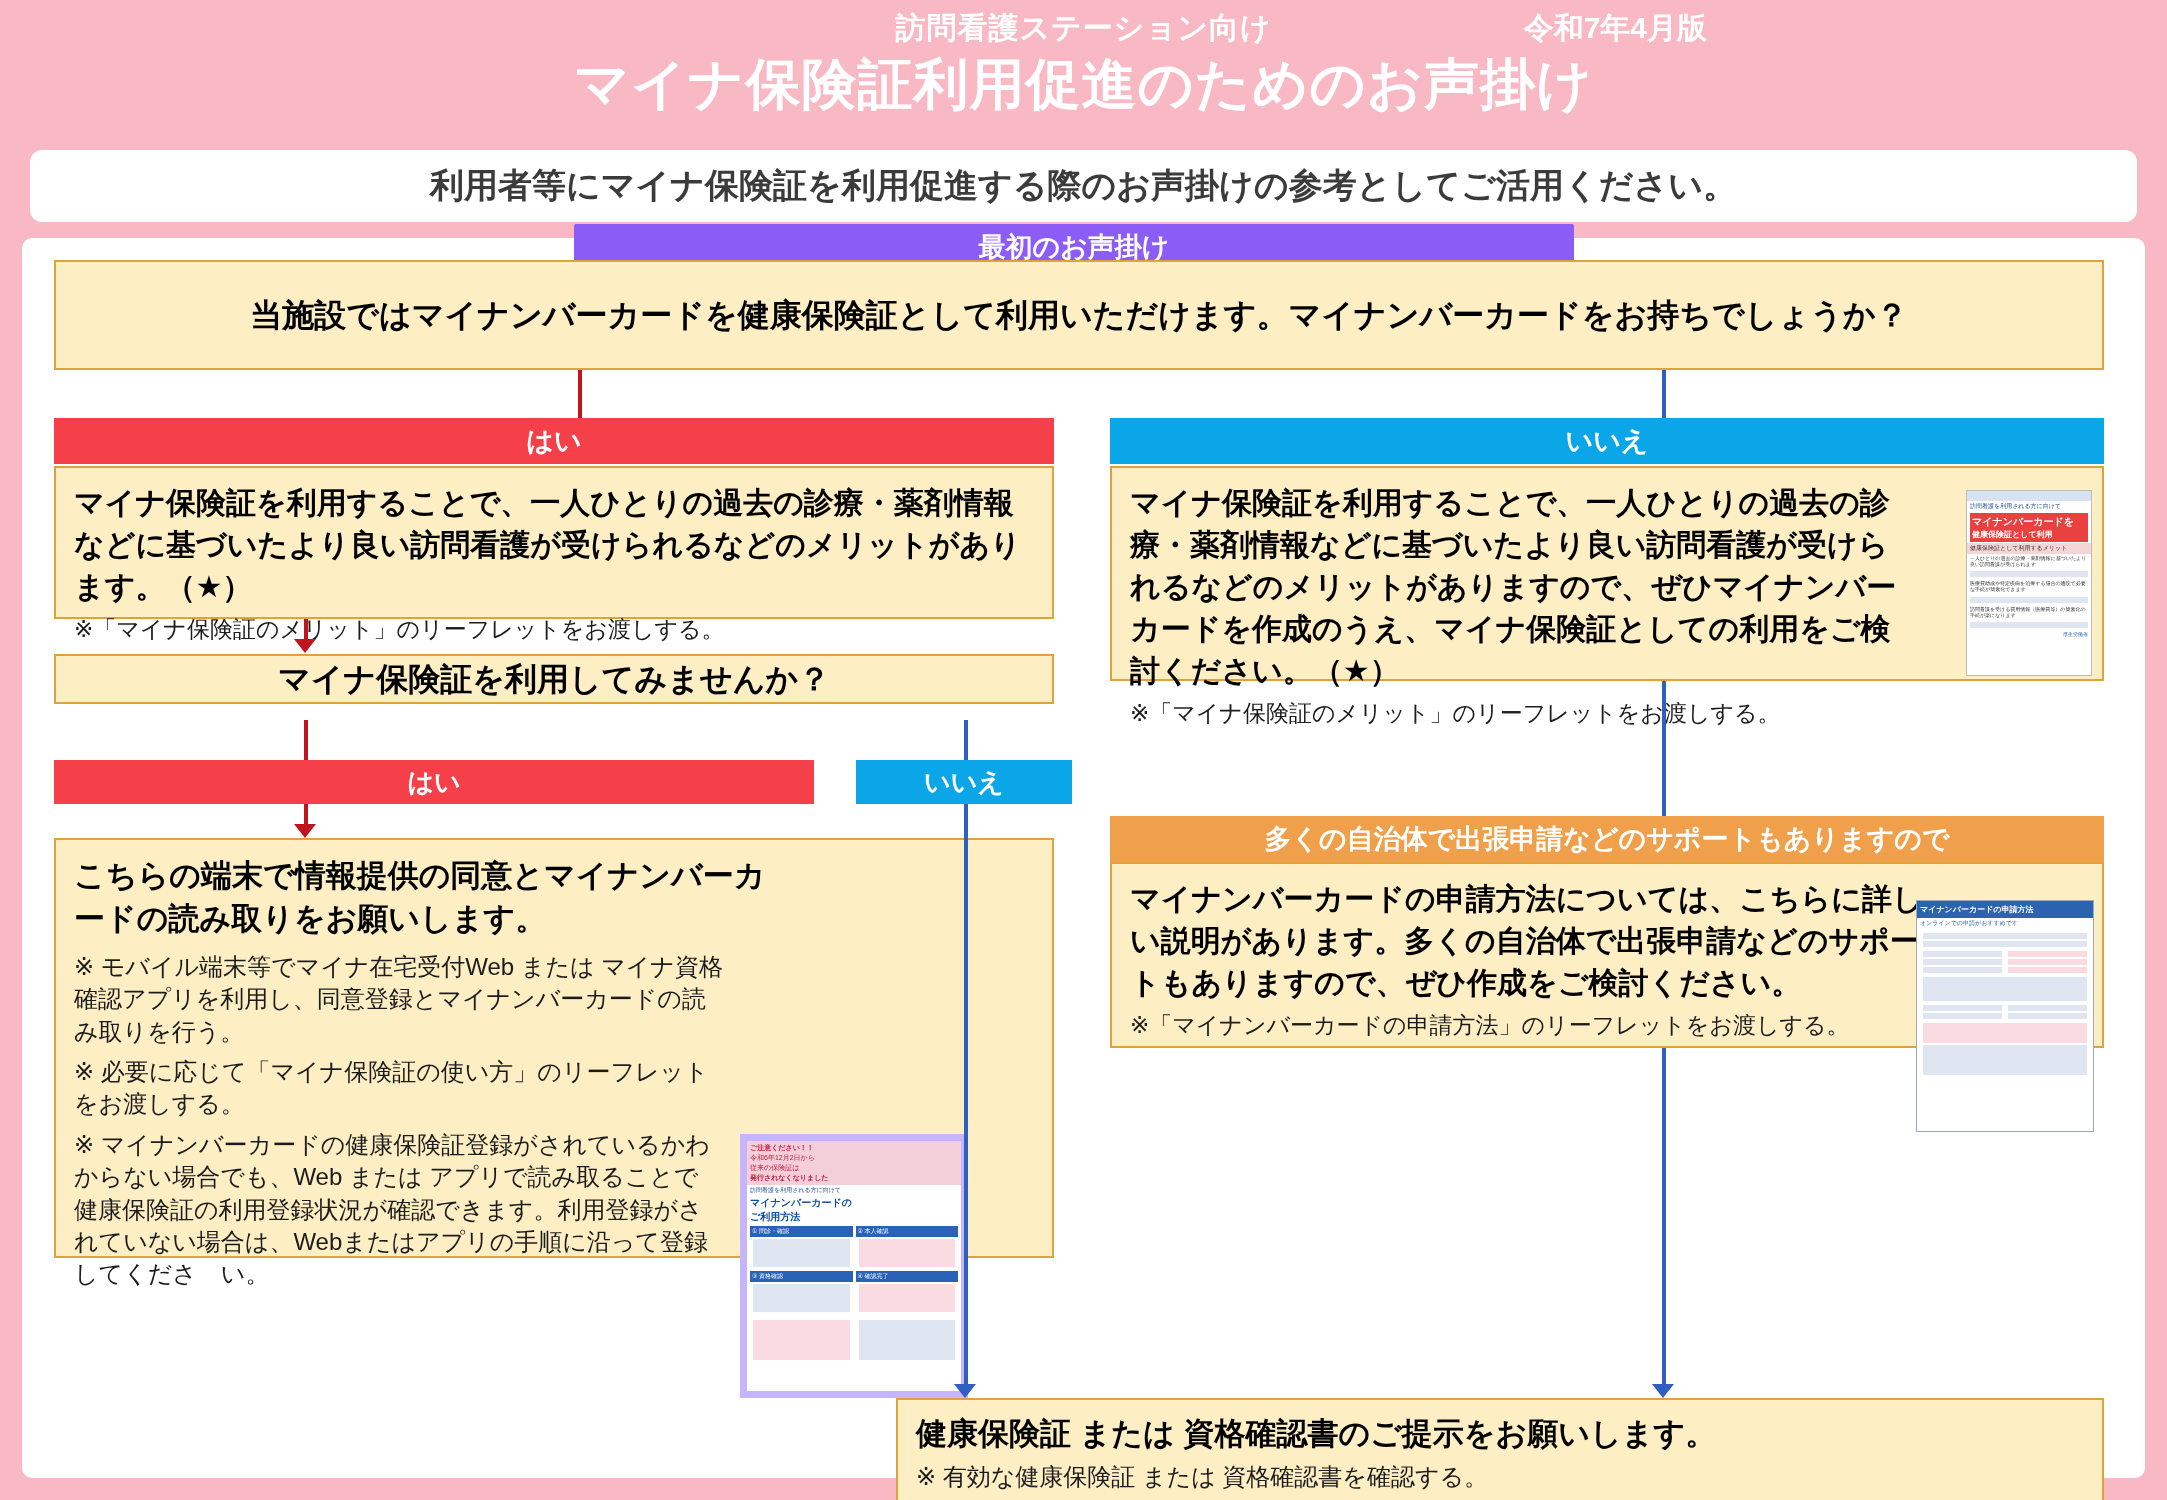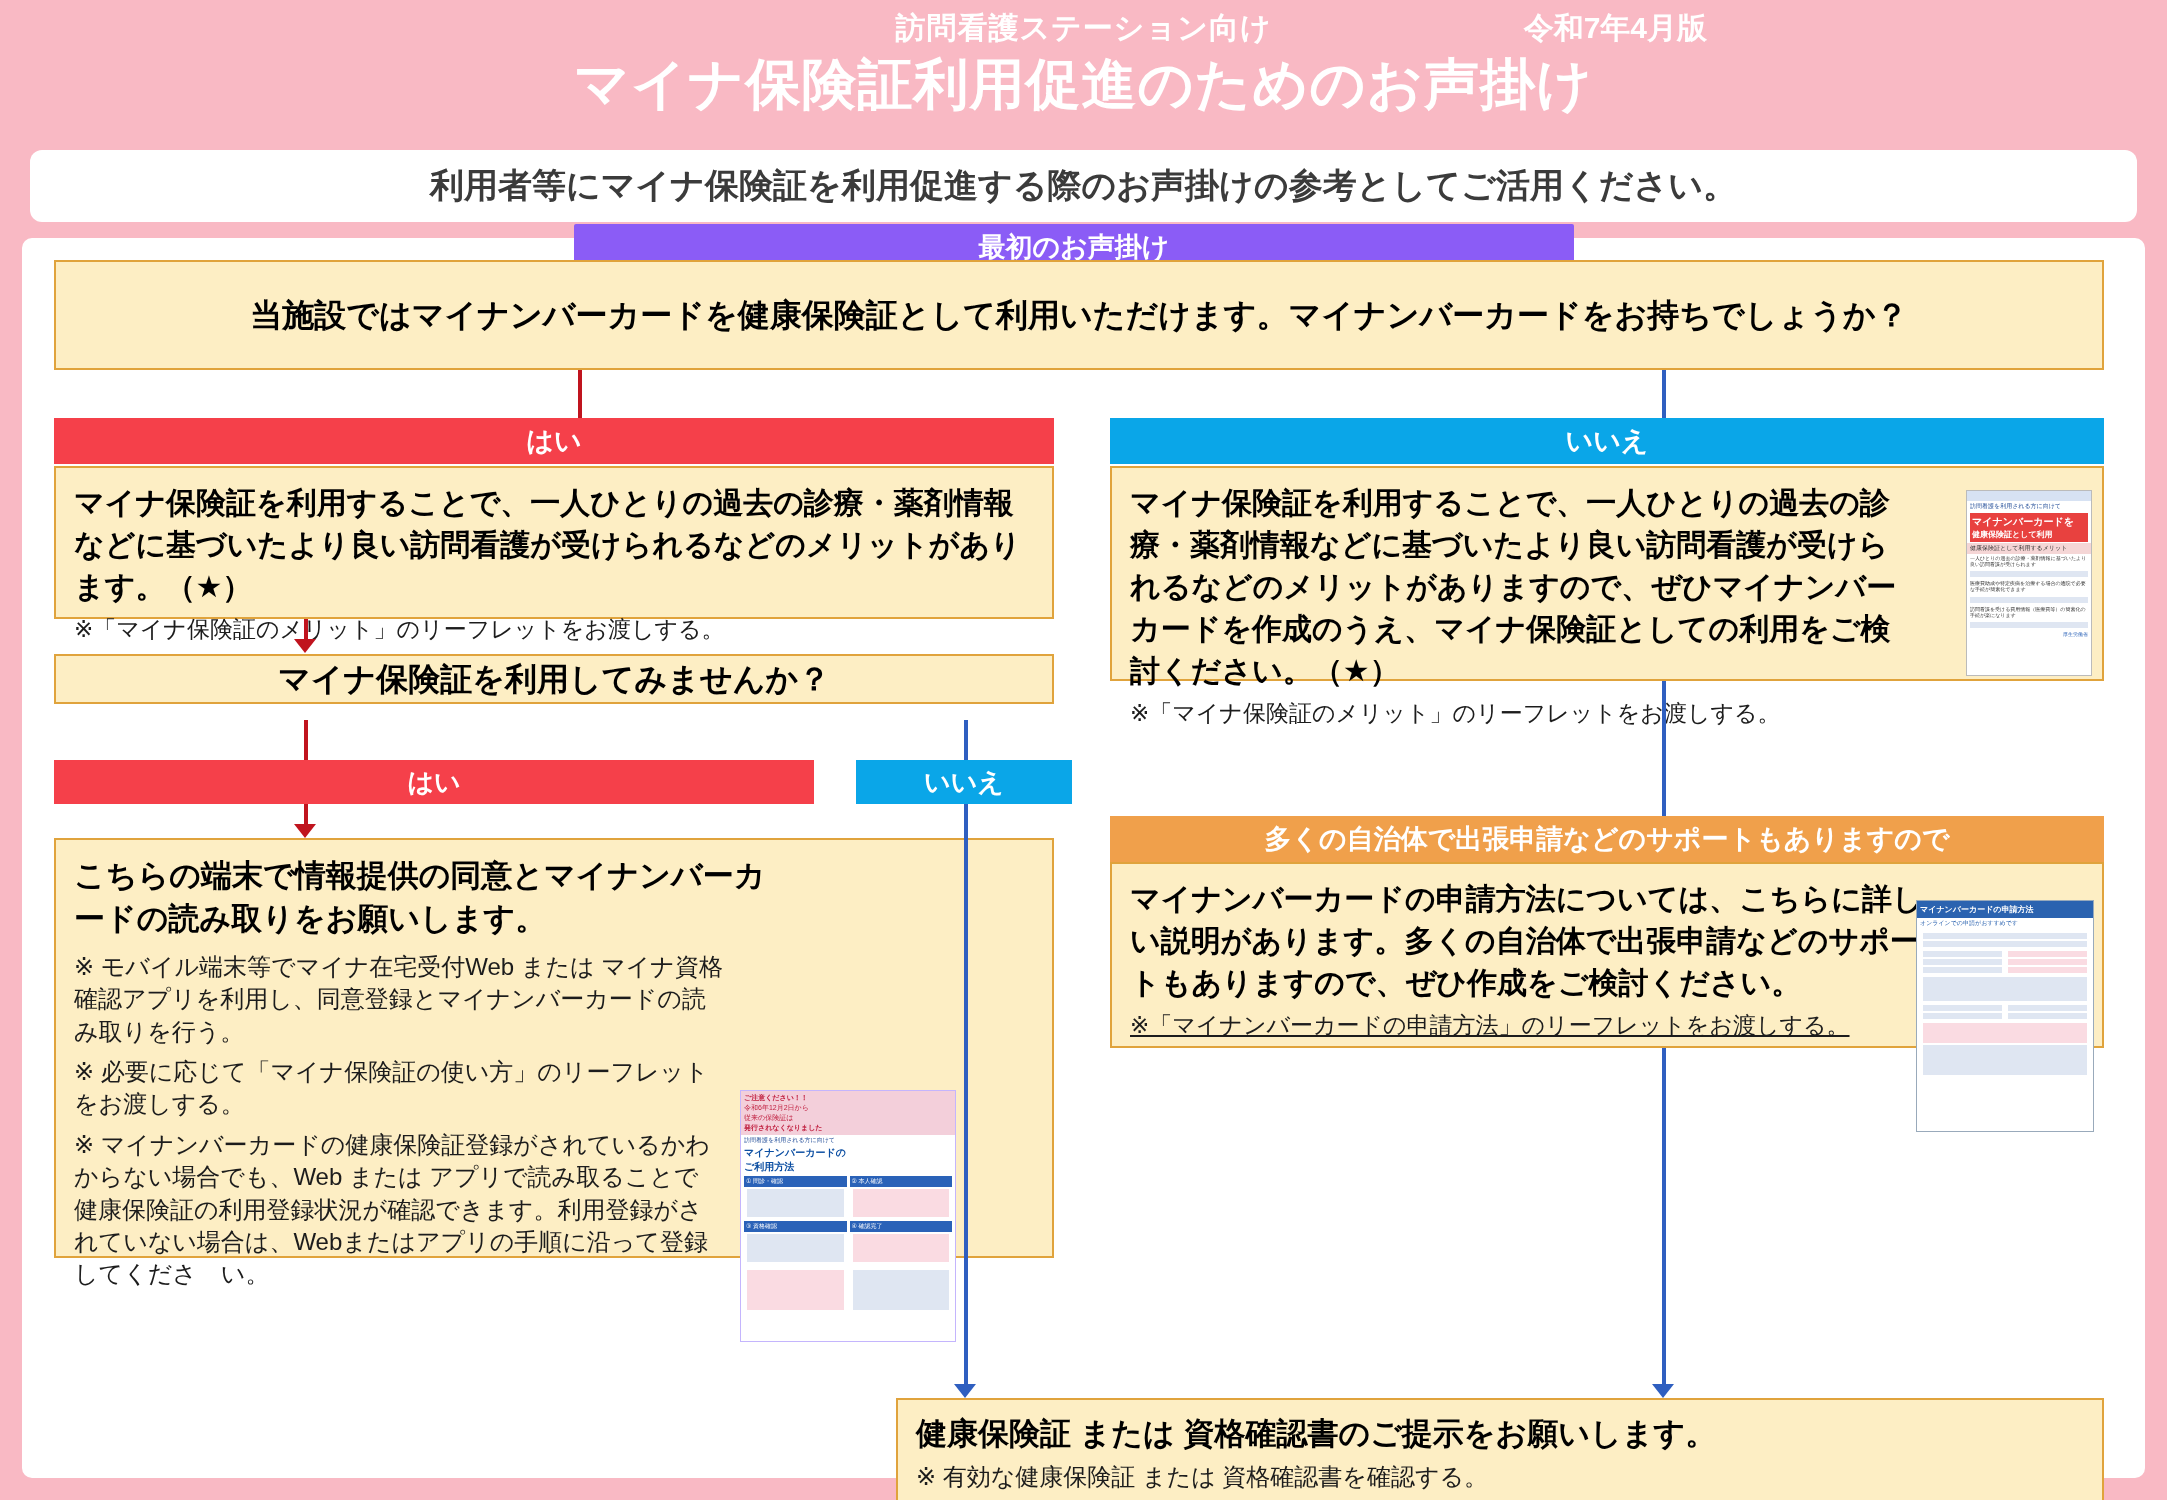--- a/index.html
+++ b/index.html
@@ -141,21 +141,21 @@
     <div class="vline vred" style="left:282px;top:566px;height:24px;"></div>
     <div class="arrow arrow-red" style="left:272px;top:586px;"></div>
 
     <div class="cream" style="left:32px;top:600px;width:1000px;height:420px;padding:14px 18px;">
       <div class="big" style="font-size:31px;width:700px;">こちらの端末で情報提供の同意とマイナンバーカードの読み取りをお願いします。</div>
       <div class="note" style="margin-top:10px;width:650px;font-size:24px;">※ モバイル端末等でマイナ在宅受付Web または マイナ資格確認アプリを利用し、同意登録とマイナンバーカードの読み取りを行う。</div>
       <div class="note" style="margin-top:8px;width:650px;font-size:24px;">※ 必要に応じて「マイナ保険証の使い方」のリーフレットをお渡しする。</div>
       <div class="note" style="margin-top:8px;width:640px;font-size:24px;">※ マイナンバーカードの健康保険証登録がされているかわからない場合でも、Web または アプリで読み取ることで健康保険証の利用登録状況が確認できます。利用登録がされていない場合は、Webまたはアプリの手順に沿って登録してくださ　い。</div>
     </div>
 
-    <div class="leaf" style="left:718px;top:852px;width:214px;height:250px;border:1px solid #c4b5fd;">
+    <div class="leaf" style="left:718px;top:896px;width:214px;height:250px;border:7px solid #c4b5fd;">
       <div style="background:#f3cfda;padding:2px 3px;">
         <div style="font-size:7px;color:#c02040;font-weight:bold;">ご注意ください！！</div>
         <div style="font-size:7px;color:#c02040;">令和6年12月2日から</div>
         <div style="font-size:7px;color:#c02040;">従来の保険証は</div>
         <div style="font-size:7px;color:#c02040;font-weight:bold;">発行されなくなりました</div>
       </div>
       <div class="lt" style="font-size:6px;color:#26509a;">訪問看護を利用される方に向けて</div>
       <div style="padding:0 3px;">
         <div style="font-size:10px;color:#0b4ea2;font-weight:bold;">マイナンバーカードの</div>
         <div style="font-size:10px;color:#0b4ea2;font-weight:bold;">ご利用方法</div>
@@ -177,21 +177,21 @@
       <div style="display:flex;gap:3px;padding:2px 3px;">
         <div class="rowp" style="flex:1;height:40px;"></div>
         <div class="row" style="flex:1;height:40px;"></div>
       </div>
     </div>
 
     <div class="banner ochre-l" style="left:1088px;top:578px;width:994px;height:46px;font-size:27px;">多くの自治体で出張申請などのサポートもありますので</div>
 
     <div class="cream" style="left:1088px;top:624px;width:994px;height:186px;padding:14px 18px;">
       <div class="big" style="font-size:30px;width:820px;">マイナンバーカードの申請方法については、こちらに詳しい説明があります。多くの自治体で出張申請などのサポートもありますので、ぜひ作成をご検討ください。</div>
-      <div class="note" style="margin-top:6px;font-size:23px;text-decoration:underline;">※「マイナンバーカードの申請方法」のリーフレットをお渡しする。</div>
+      <div class="note" style="margin-top:6px;font-size:23px;">※「マイナンバーカードの申請方法」のリーフレットをお渡しする。</div>
     </div>
 
     <div class="leaf" style="left:1894px;top:662px;width:176px;height:230px;border:1px solid #9ab;">
       <div style="background:#2b63b0;color:#fff;font-size:8px;font-weight:bold;padding:3px;">マイナンバーカードの申請方法</div>
       <div class="lt" style="font-size:6px;color:#2b63b0;">オンラインでの申請がおすすめです</div>
       <div style="padding:2px 3px;">
         <div class="row"></div>
           <div class="row"></div>
         <div style="display:flex;">
           <div style="flex:1;">

